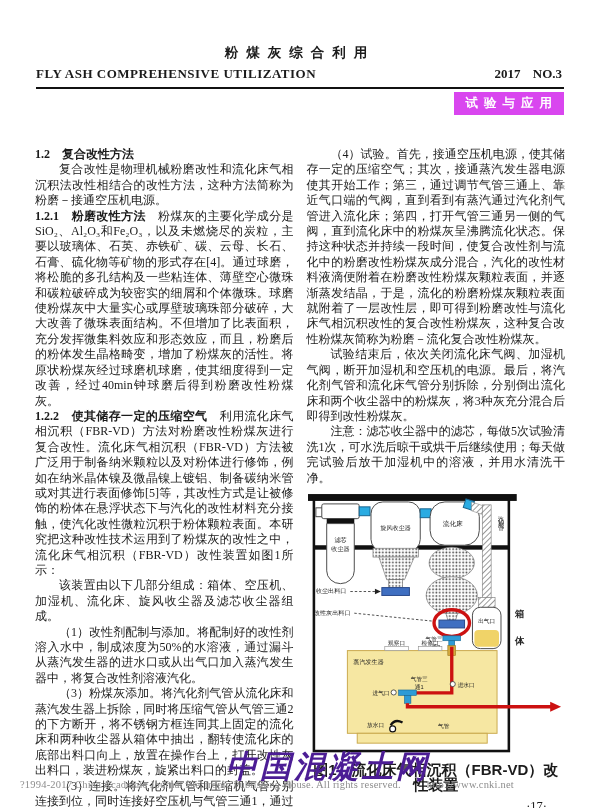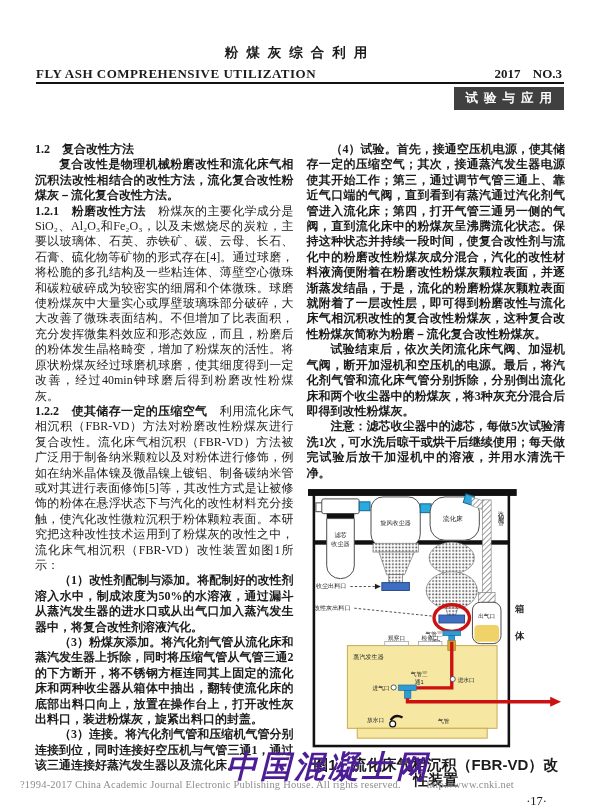--- a/index.html
+++ b/index.html
@@ -3,36 +3,36 @@
 <meta charset="utf-8">
 <style>
   * { margin:0; padding:0; box-sizing:border-box; }
   html,body { background:#e8e8e8; }
   .page {
     position:relative; width:600px; height:808px; margin:0 auto;
     background:#ffffff; overflow:hidden; color:#1b1b1b;
     font-family:"Liberation Serif","DejaVu Serif",serif;
   }
   
-  .header { margin:44px 36px 0 36px; border-bottom:2px solid #111; }
+  .header { margin:44px 36px 0 36px; border-bottom:2px solid #111; padding-bottom:5px; }
   .jtitle-cn { text-align:center; font-weight:bold; font-size:13.5px; letter-spacing:8px; }
   .jtitle-row { position:relative; margin-top:4px; }
   .jtitle-en { text-align:left; font-weight:bold; font-size:13px; letter-spacing:.5px; }
   .issue { position:absolute; right:2px; top:0; font-weight:bold; font-size:13px; word-spacing:9px; }
   .badge-row { margin:3px 36px 7px 36px; text-align:right; }
   .badge {
-    display:inline-block; background:#404040; color:#fff; font-weight:bold;
+    display:inline-block; background:#d946ef; color:#fff; font-weight:bold;
     font-size:12.5px; letter-spacing:6px; padding:3px 6px 3px 12px;
     font-family:"Liberation Sans","DejaVu Sans",sans-serif;
   }
   
   .columns { display:flex; gap:13px; padding:0 35px;margin-top:32px; }
   .col { width:259px; font-size:12px; line-height:15.4px; text-align:justify; }
   .col p { margin:0; }
-  .indent { text-indent:2em;font-weight:bold; }
+  .indent { text-indent:2em; }
   .run-head { font-weight:bold; }
   h3.sec { font-size:12px; line-height:15.4px; font-weight:bold; }
   
   .figure-wrap { margin-top:5px; }
   .figure-wrap svg { display:block; margin:0 auto; }
   .fig-caption { text-align:center; font-weight:bold; font-size:15px; margin-top:3px;
                  font-family:"Liberation Sans","DejaVu Sans",sans-serif; }
   .after-fig { margin-top:5px; }
   .pagenum { text-align:right; font-size:12.5px; margin-top:6px; padding-right:18px; }
   
@@ -64,27 +64,28 @@
     </div>
   </div>
   <div class="badge-row">
     <span class="badge">试验与应用</span>
   </div>
 
   <div class="columns">
 
     <div class="col">
       <h3 class="sec">1.2　复合改性方法</h3>
-      <p class="indent">复合改性是物理机械粉磨改性和流化床气相沉积法改性相结合的改性方法，流化复合改性粉煤灰－流化复合改性方法。</p>
+      <p class="indent">复合改性是物理机械粉磨改性和流化床气相沉积法改性相结合的改性方法，这种方法简称为粉磨－接通空压机电源。</p>
       <p>
         <b class="run-head">1.2.1　粉磨改性方法</b><span>　粉煤灰的主要化学成分是SiO₂、Al₂O₃和Fe₂O₃，以及未燃烧尽的炭粒，主要以玻璃体、石英、赤铁矿、碳、云母、长石、石膏、硫化物等矿物的形式存在[4]。通过球磨，将松脆的多孔结构及一些粘连体、薄壁空心微珠和碳粒破碎成为较密实的细屑和个体微珠。球磨使粉煤灰中大量实心或厚壁玻璃珠部分破碎，大大改善了微珠表面结构。不但增加了比表面积，充分发挥微集料效应和形态效应，而且，粉磨后的粉体发生晶格畸变，增加了粉煤灰的活性。将原状粉煤灰经过球磨机球磨，使其细度得到一定改善，经过40min钟球磨后得到粉磨改性粉煤灰。</span>
       </p>
       <p>
         <b class="run-head">1.2.2　使其储存一定的压缩空气</b><span>　利用流化床气相沉积（FBR-VD）方法对粉磨改性粉煤灰进行复合改性。流化床气相沉积（FBR-VD）方法被广泛用于制备纳米颗粒以及对粉体进行修饰，例如在纳米晶体镍及微晶镍上镀铝、制备碳纳米管或对其进行表面修饰[5]等，其改性方式是让被修饰的粉体在悬浮状态下与汽化的改性材料充分接触，使汽化改性微粒沉积于粉体颗粒表面。本研究把这种改性技术运用到了粉煤灰的改性之中，流化床气相沉积（FBR-VD）改性装置如图1所示：</span>
       </p>
+      <p class="indent">该装置由以下几部分组成：箱体、空压机、加湿机、流化床、旋风收尘器及滤芯收尘器组成。</p>
       <p class="indent">（1）改性剂配制与添加。将配制好的改性剂溶入水中，制成浓度为50%的水溶液，通过漏斗从蒸汽发生器的进水口或从出气口加入蒸汽发生器中，将复合改性剂溶液汽化。</p>
       <p class="indent">（3）粉煤灰添加。将汽化剂气管从流化床和蒸汽发生器上拆除，同时将压缩气管从气管三通2的下方断开，将不锈钢方框连同其上固定的流化床和两种收尘器从箱体中抽出，翻转使流化床的底部出料口向上，放置在操作台上，打开改性灰出料口，装进粉煤灰，旋紧出料口的封盖。</p>
       <p class="indent">（3）连接。将汽化剂气管和压缩机气管分别连接到位，同时连接好空压机与气管三通1，通过该三通连接好蒸汽发生器以及流化床。</p>
     </div>
 
     <div class="col">
       <p class="indent">（4）试验。首先，接通空压机电源，使其储存一定的压缩空气；其次，接通蒸汽发生器电源使其开始工作；第三，通过调节气管三通上、靠近气口端的气阀，直到看到有蒸汽通过汽化剂气管进入流化床；第四，打开气管三通另一侧的气阀，直到流化床中的粉煤灰呈沸腾流化状态。保持这种状态并持续一段时间，使复合改性剂与流化中的粉磨改性粉煤灰成分混合，汽化的改性材料液滴便附着在粉磨改性粉煤灰颗粒表面，并逐渐蒸发结晶，于是，流化的粉磨粉煤灰颗粒表面就附着了一层改性层，即可得到粉磨改性与流化床气相沉积改性的复合改性粉煤灰，这种复合改性粉煤灰简称为粉磨－流化复合改性粉煤灰。</p>
       <p class="indent">试验结束后，依次关闭流化床气阀、加湿机气阀，断开加湿机和空压机的电源。最后，将汽化剂气管和流化床气管分别拆除，分别倒出流化床和两个收尘器中的粉煤灰，将3种灰充分混合后即得到改性粉煤灰。</p>
       <p class="indent">注意：滤芯收尘器中的滤芯，每做5次试验清洗1次，可水洗后晾干或烘干后继续使用；每天做完试验后放干加湿机中的溶液，并用水清洗干净。</p>
 

